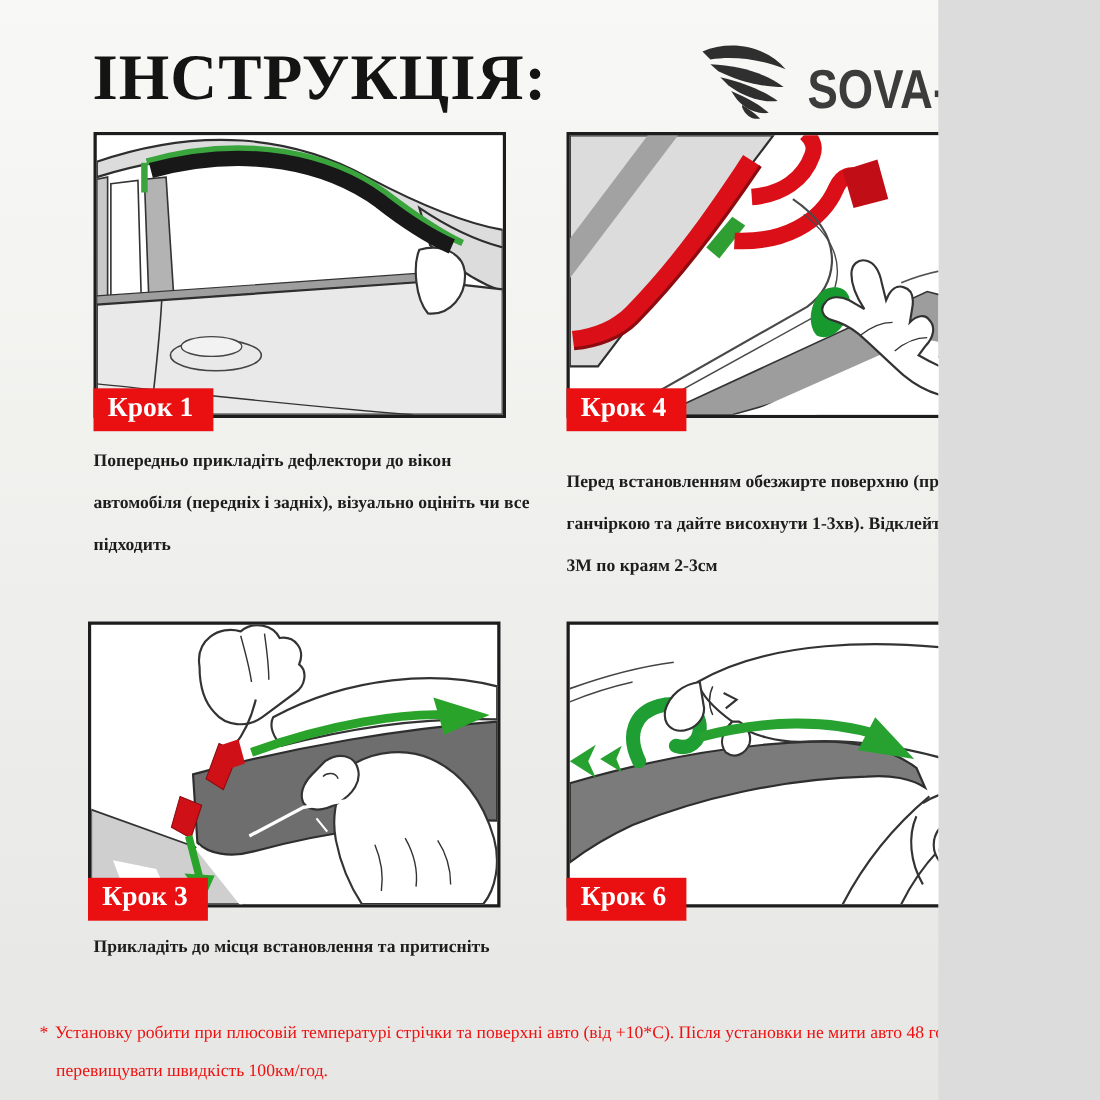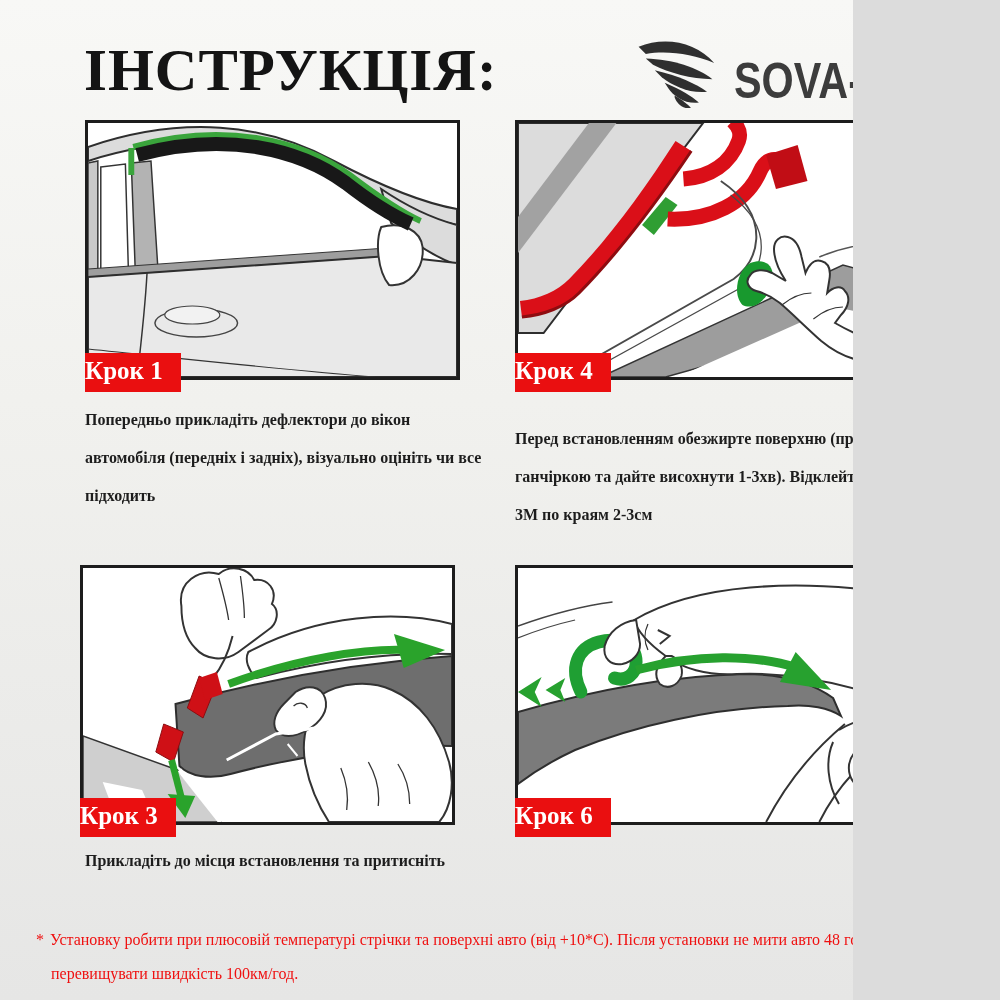--- a/index.html
+++ b/index.html
@@ -23,21 +23,21 @@
     position:absolute;width:369px;height:254px;background:#fff;border:3px solid #1d1d1d;
   }
   .panel svg{display:block;width:100%;height:100%;}
   #panel1{left:85px;top:120px;}
   #panel2{left:515px;top:120px;width:384px;}
   #panel3{left:80px;top:565px;text-decoration:underline;}
   #panel4{left:515px;top:565px;width:384px;}
   .step-label{
     position:absolute;left:-3px;bottom:-15px;
     background:#ea0f10;color:#ffffff;font-weight:bold;font-size:25px;
-    padding:4px 18px 7px 0;white-space:nowrap;
+    padding:4px 18px 7px 13px;white-space:nowrap;
   }
   .step-text{
     position:absolute;font-size:16px;font-weight:bold;color:#1d1d1d;line-height:38px;
   }
   #text1{left:85px;top:401px;width:402px;}
   #text2{left:515px;top:420px;width:414px;}
   #text3{left:85px;top:842px;width:414px;}
   #text4{left:515px;top:842px;width:416px;}
   .footnote{
     position:absolute;left:36px;top:923px;width:934px;

